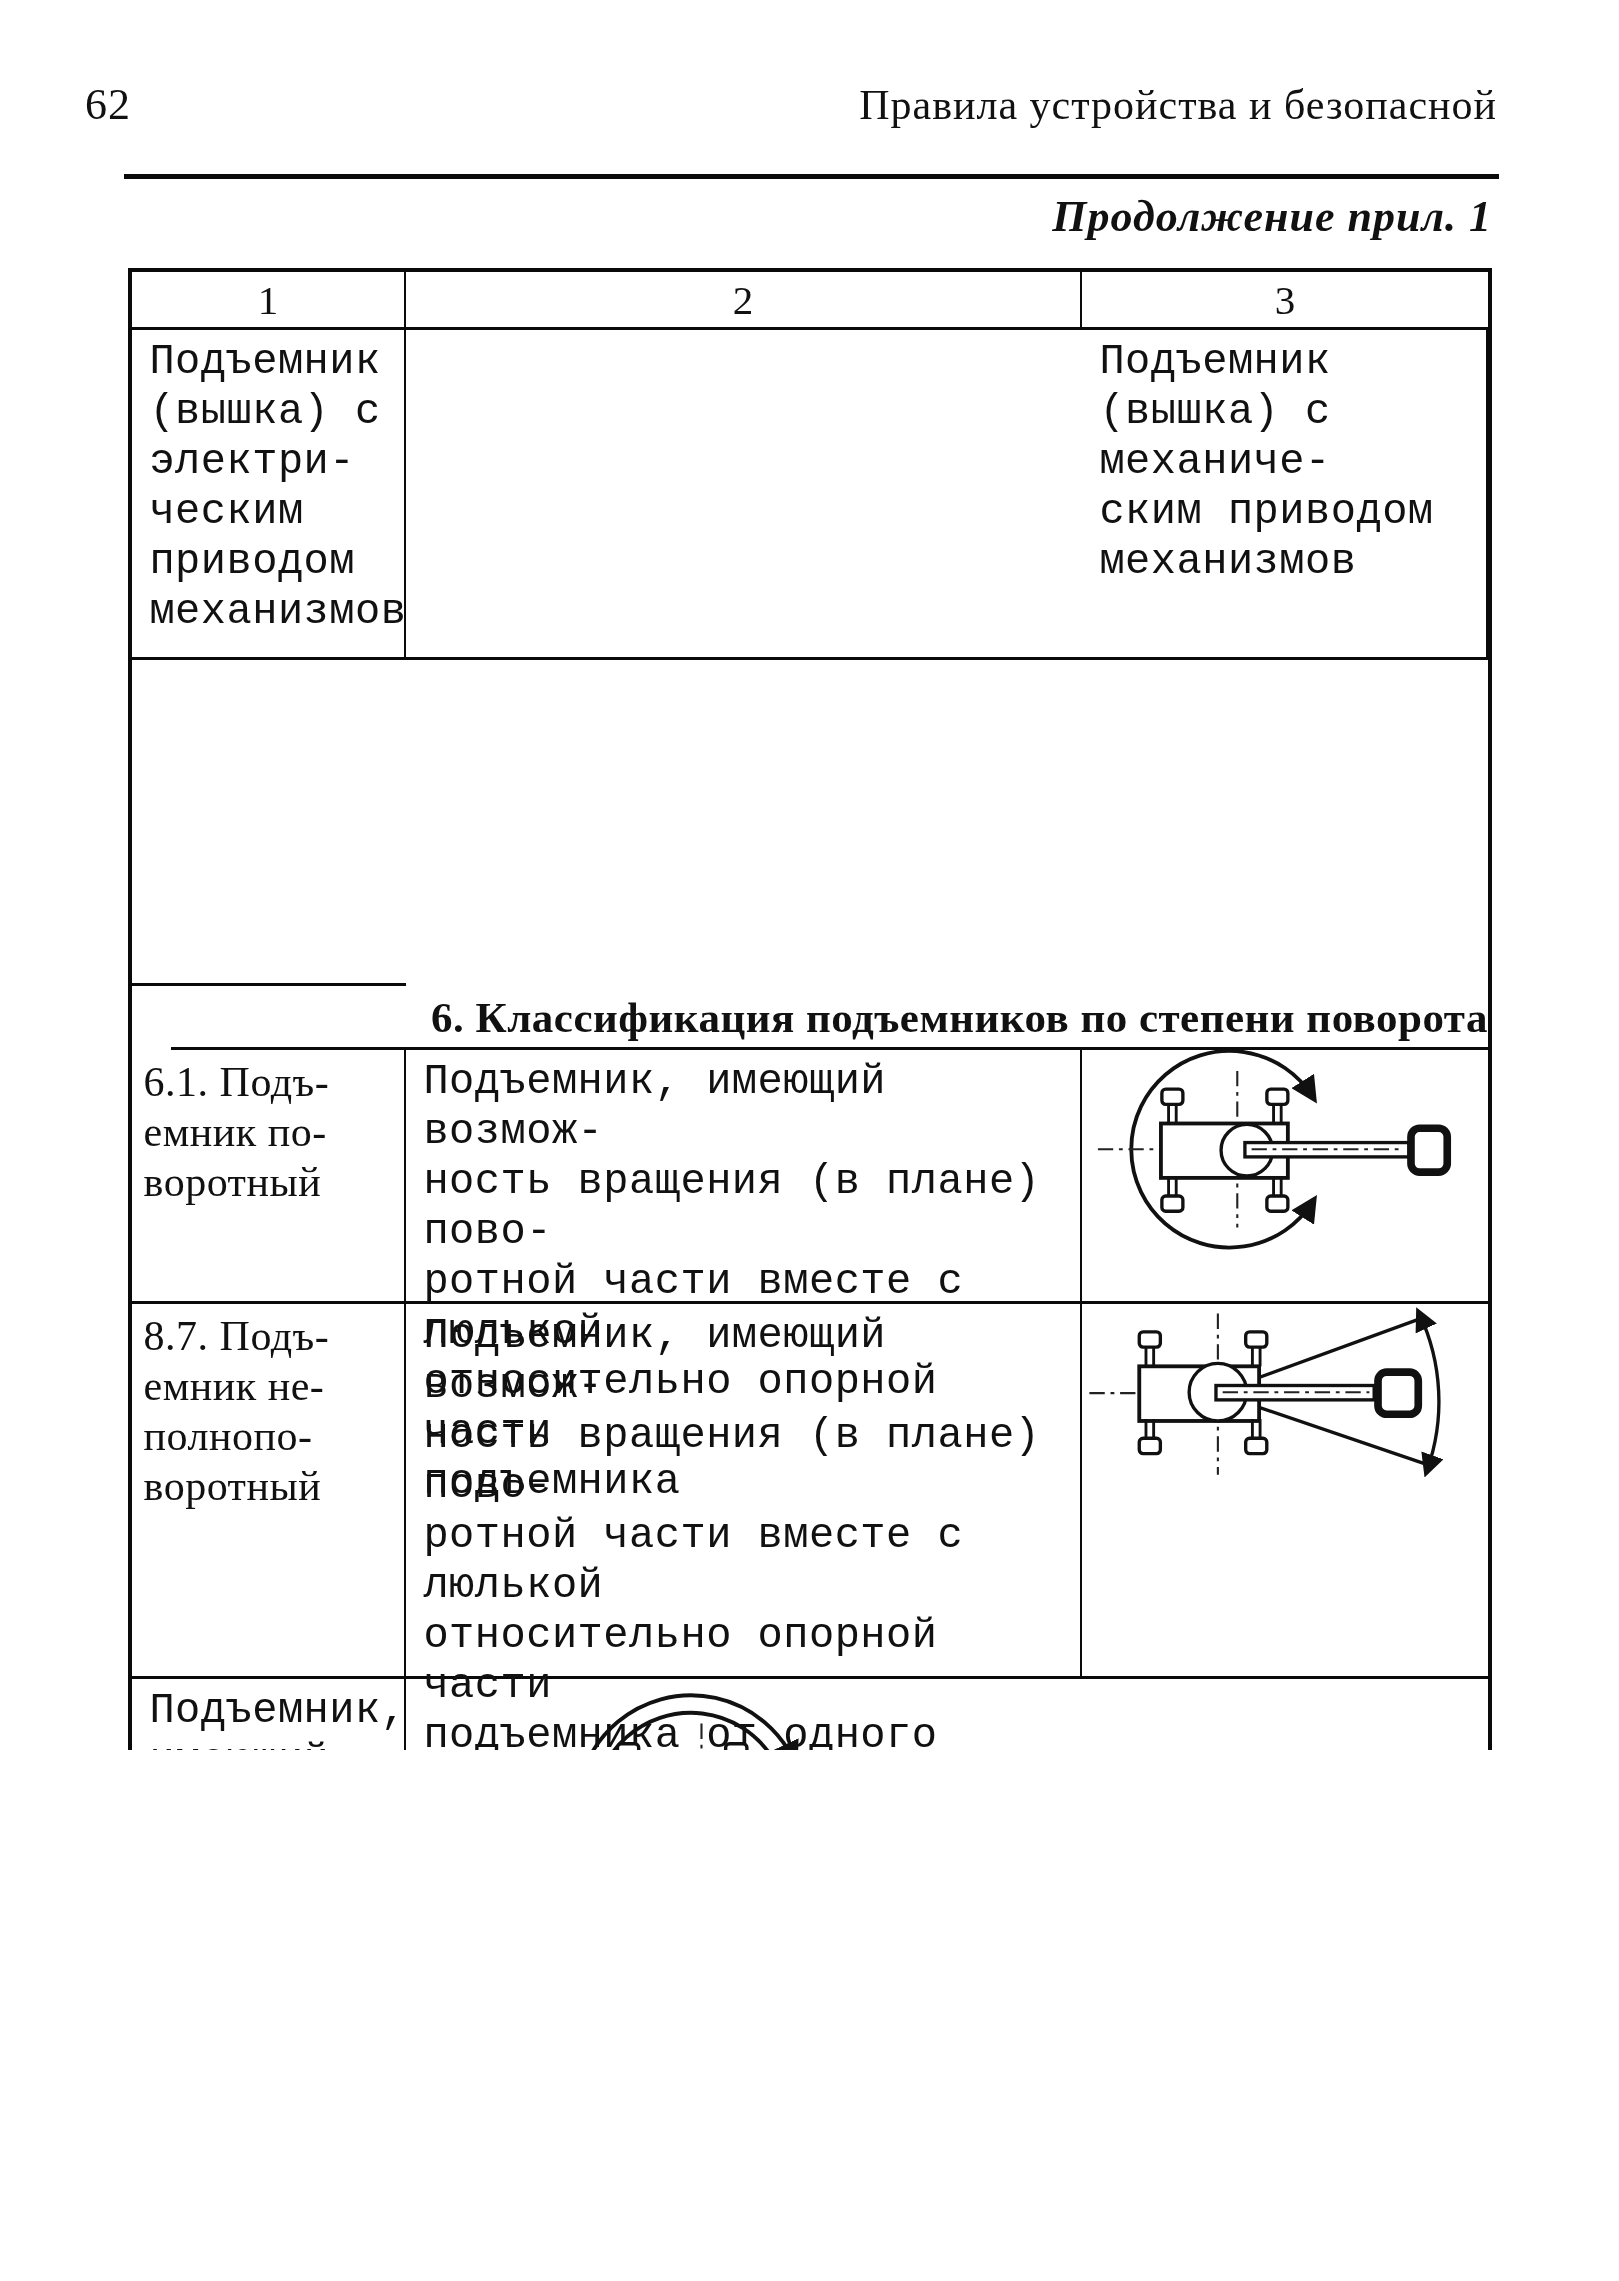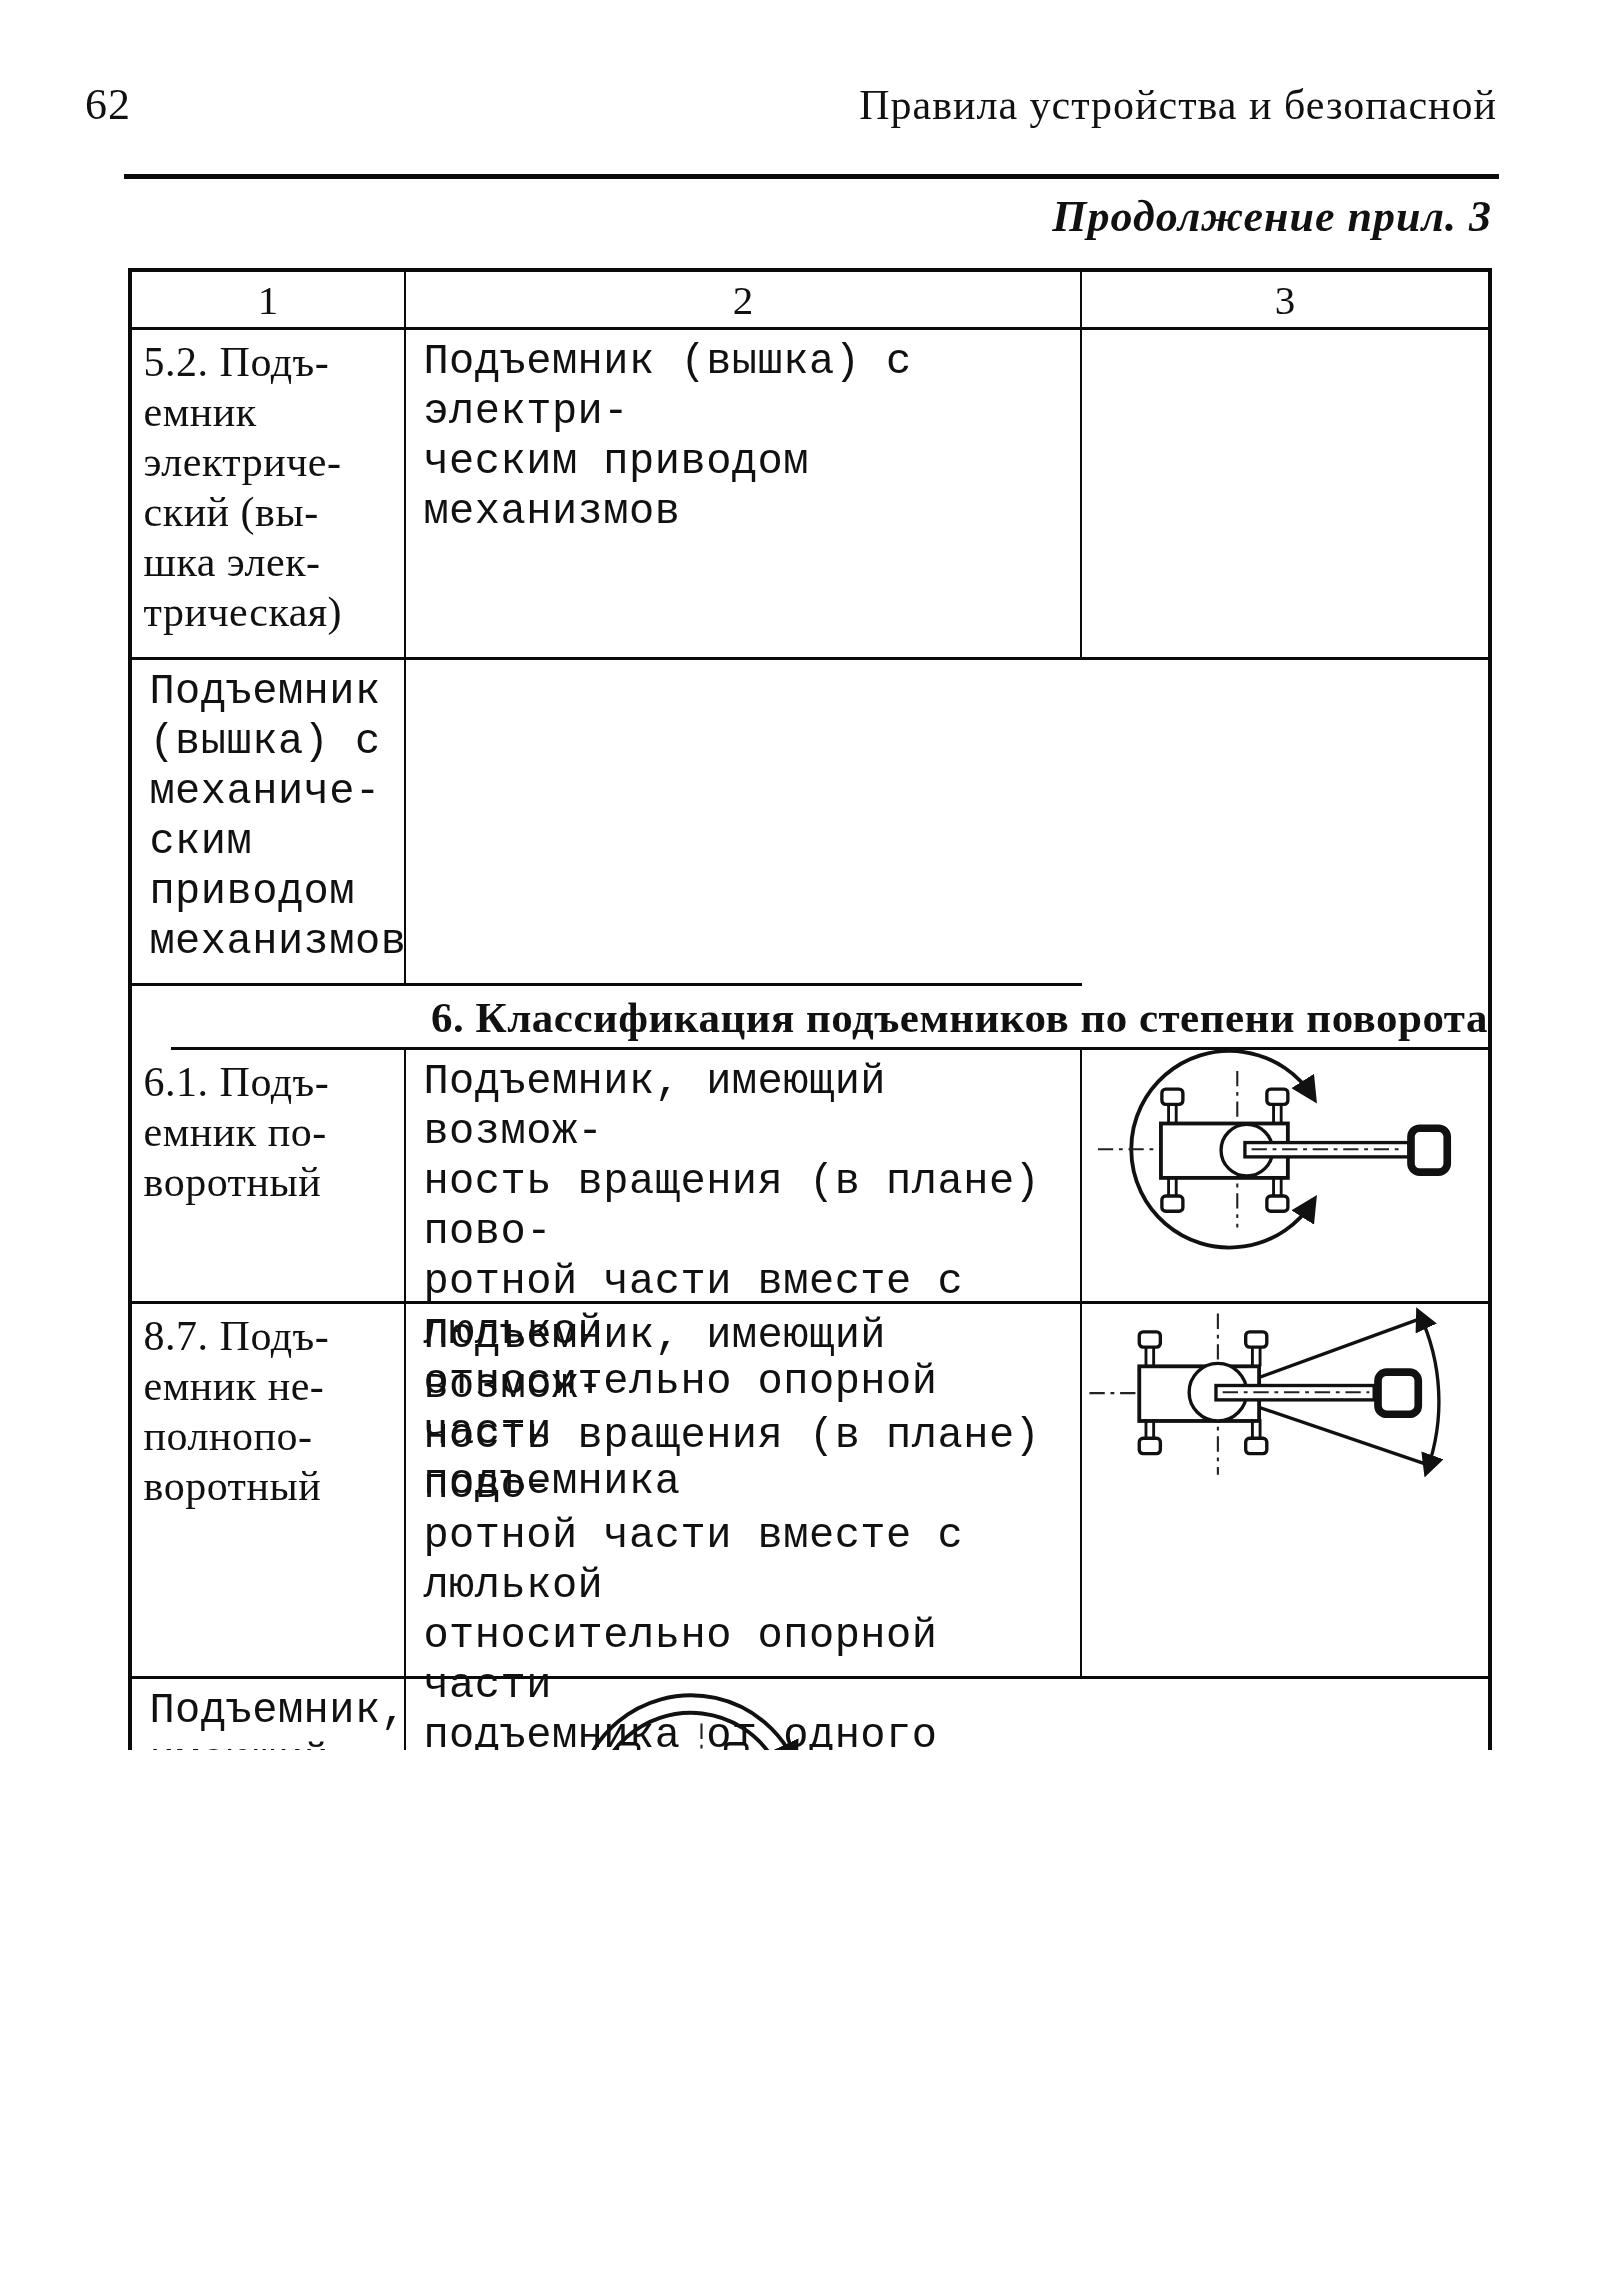--- a/index.html
+++ b/index.html
@@ -60,34 +60,28 @@
 </head>
 <body>
 
 <div class="page">
 
   <div class="hdr">
     <span class="pagenum">62</span>
     <span class="runtitle">Правила устройства и безопасной</span>
   </div>
   <div class="hdr-rule"></div>
-  <div class="cont">Продолжение прил. 3</div>
+  <div class="cont">Продолжение прил. 1</div>
 
   <div class="tbl">
 
     <div class="cell vr hr colhead">1</div>
     <div class="cell vr hr colhead">2</div>
     <div class="cell hr colhead">3</div>
 
-    <div class="cell vr hr term">5.2. Подъ-
-емник
-электриче-
-ский (вы-
-шка элек-
-трическая)</div>
     <div class="cell vr hr def">Подъемник (вышка) с электри-
 ческим приводом механизмов</div>
     <div class="cell hr"></div>
 
     <div class="cell vr hr def">Подъемник (вышка) с механиче-
 ским приводом механизмов</div>
     <div class="cell hr"></div>
 
     <div class="cell hr section">6. Классификация подъемников по степени поворота</div>
 

